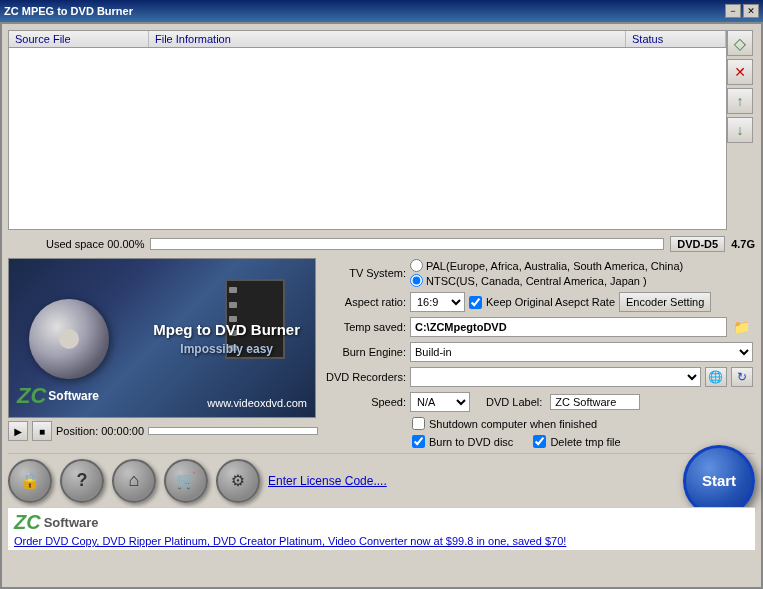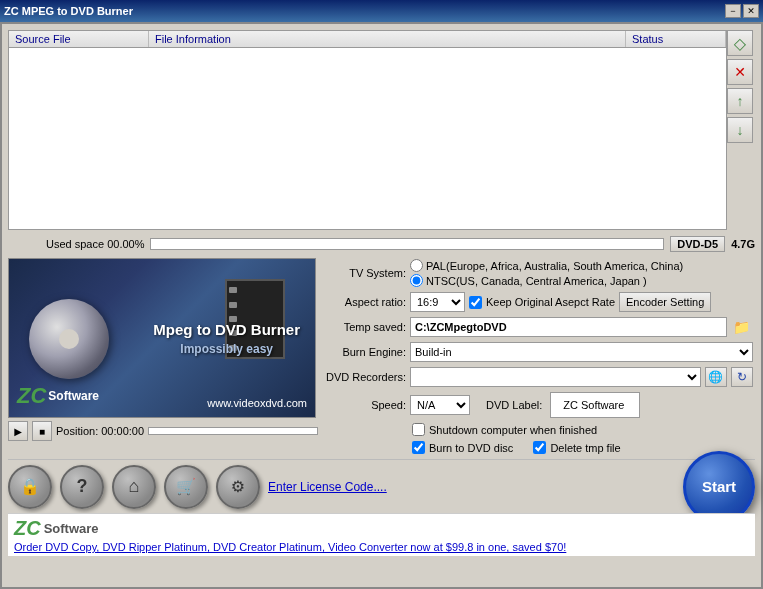--- a/index.html
+++ b/index.html
@@ -336,25 +336,25 @@
       height: 20px;
       border: none;
       background: transparent;
       cursor: pointer;
       display: flex;
       align-items: center;
       justify-content: center;
       font-size: 14px;
     }
     .text-input {
-      height: 26px;
-      border: 1px solid #999;
-      background: white;
-      font-size: 11px;
-      padding: 0 12px;
+      height: 16px;
+      border: 1px solid #999;
+      background: white;
+      font-size: 11px;
+      padding: 0 4px;
     }
     .checkbox-row {
       display: flex;
       align-items: center;
       gap: 4px;
       font-size: 11px;
     }
     .full-select {
       flex: 1;
       height: 20px;

